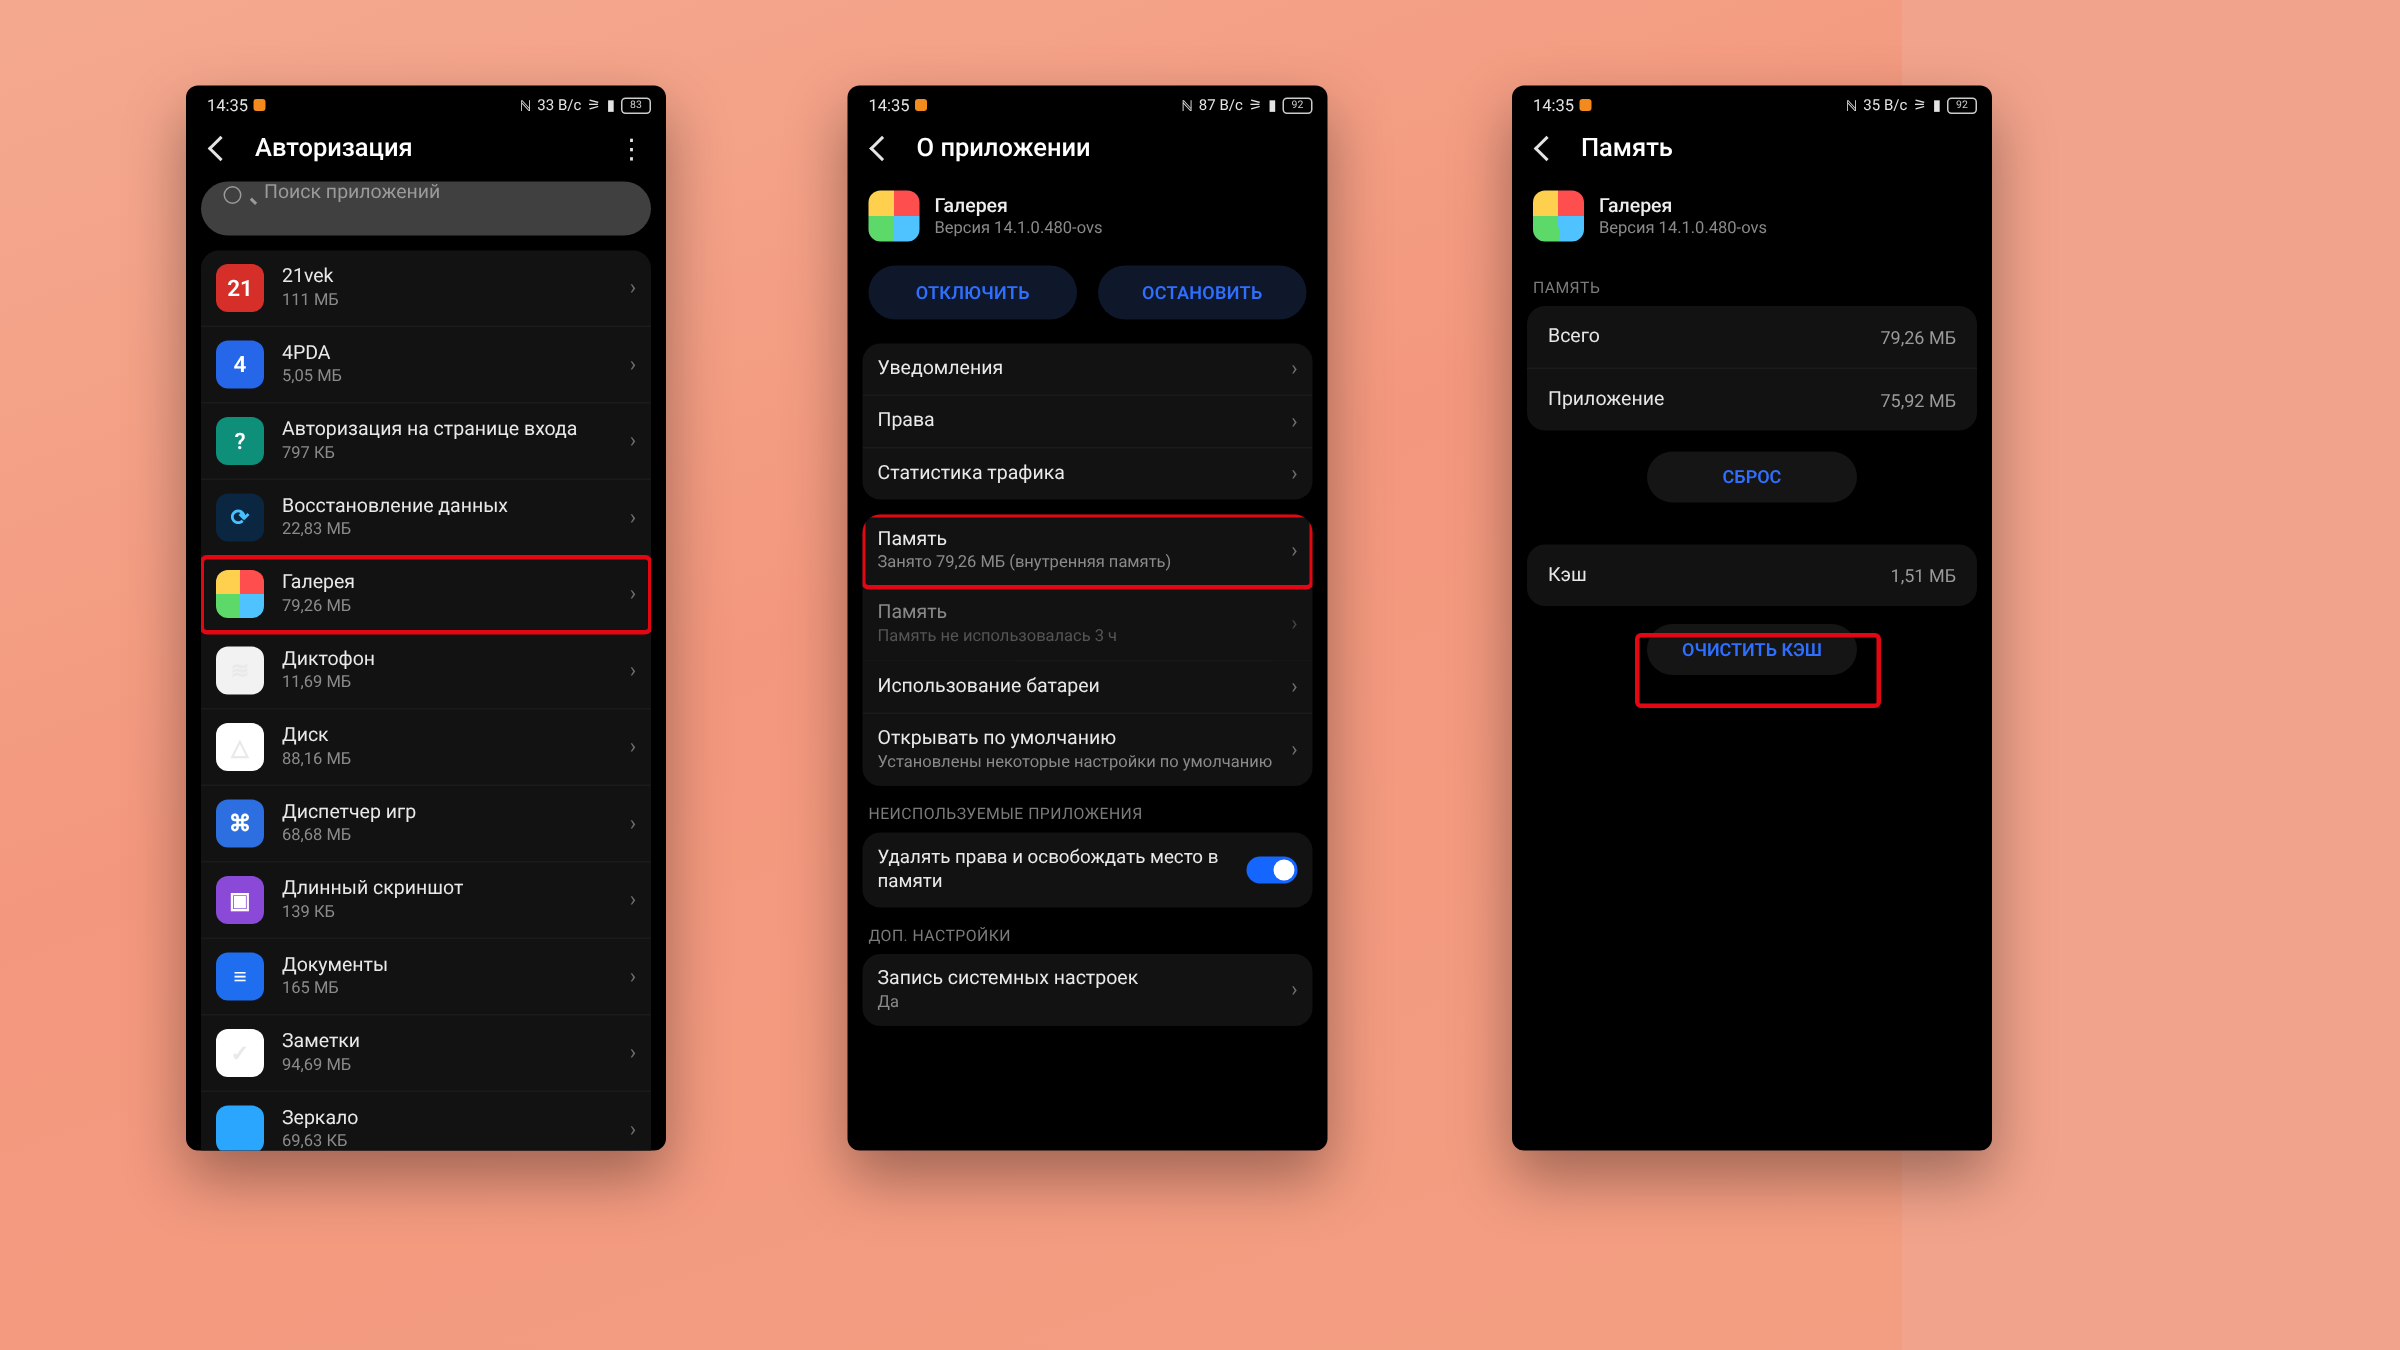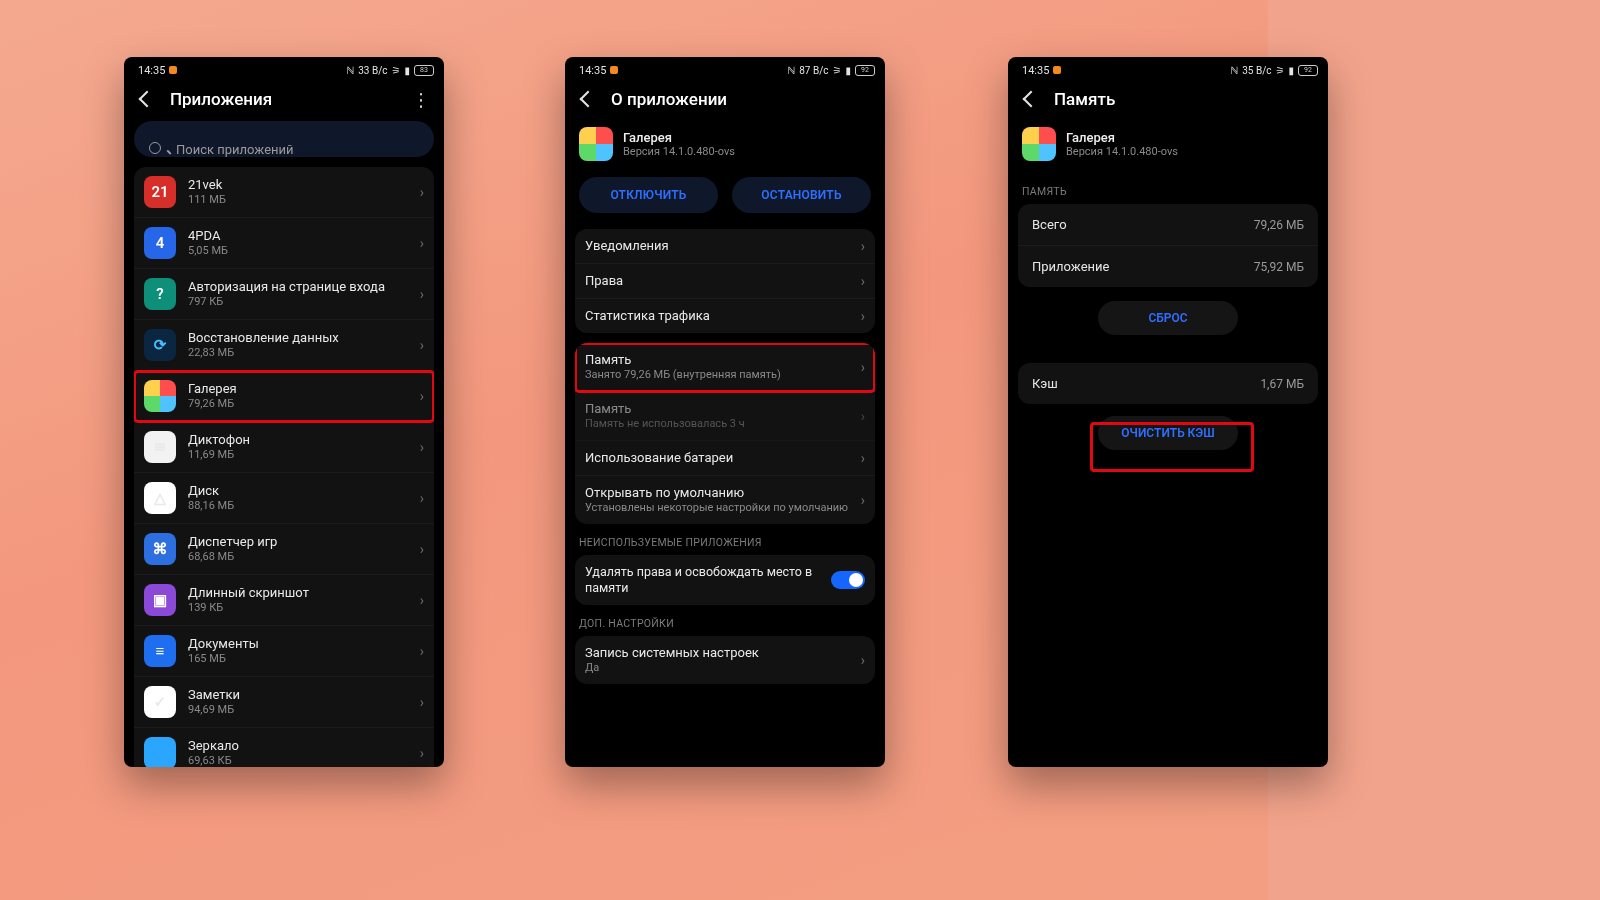--- a/index.html
+++ b/index.html
@@ -59,24 +59,24 @@
   }
   .hdr .spacer { flex: 1; }
   .icn {
     width: 18px; height: 18px; display: inline-flex;
     align-items: center; justify-content: center;
     color: #e4e4e4; font-size: 18px;
   }
 
   .search {
     margin: 0 10px 10px 10px;
-    background: #0f172a;
+    background: #404040;
     border-radius: 22px;
     height: 36px;
-    display: flex; align-items: flex-end;
+    display: flex; align-items: flex-start;
     padding: 0 14px; gap: 10px;
     color: #9a9a9a; font-size: 13px;
   }
 
   .list {
     margin: 0 10px;
     background: #121212;
     border-radius: 12px;
     overflow: hidden;
   }
@@ -221,21 +221,21 @@
         <span>ℕ</span>
         <span>33 В/с</span>
         <span>⚞</span>
         <span>▮</span>
         <span class="batt">83</span>
       </div>
     </div>
 
     <div class="hdr">
       <span class="icn arrow-left"></span>
-      <span>Приложения</span>
+      <span>Авторизация</span>
       <span class="spacer"></span>
       <span class="icn dots"></span>
     </div>
 
     <div class="search">
       <span class="icn mag"></span>
       <span>Поиск приложений</span>
     </div>
 
     <div class="list">
@@ -502,21 +502,21 @@
       </div>
     </div>
 
     <div class="single-pill">СБРОС</div>
 
     <div style="height:28px"></div>
 
     <div class="list">
       <div class="kv">
         <span class="k">Кэш</span>
-        <span class="v">1,67 МБ</span>
+        <span class="v">1,51 МБ</span>
       </div>
     </div>
 
     <div style="position:relative; height:60px;">
       <div class="single-pill" style="margin-top:12px;">ОЧИСТИТЬ КЭШ</div>
       <div class="red-around" style="left:82px; top:6px; width:158px; height:44px;"></div>
     </div>
 
   </div>
 

